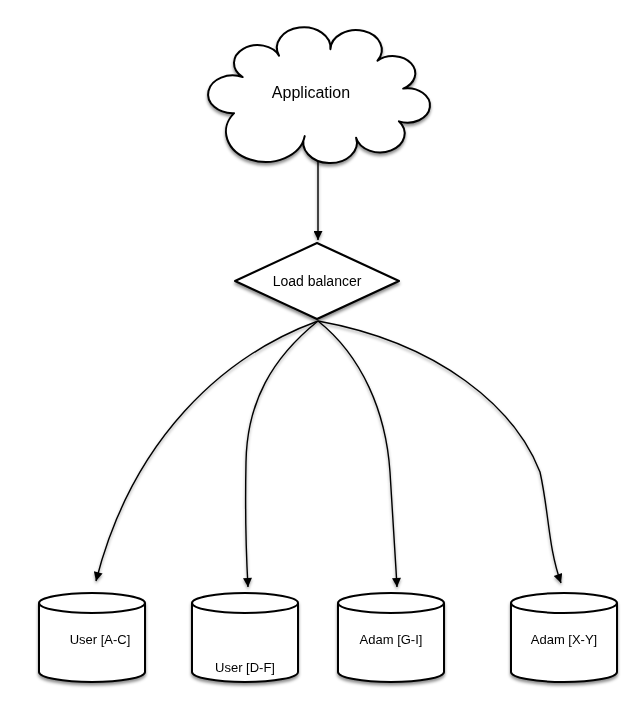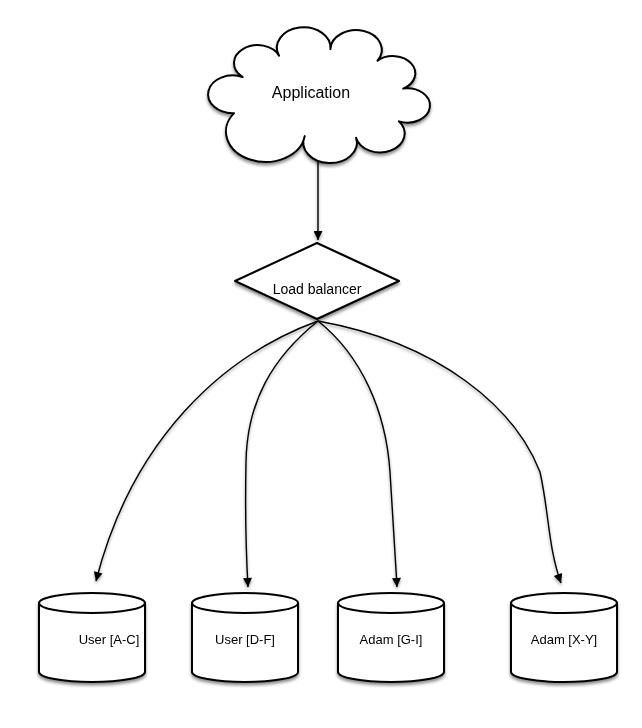--- a/index.html
+++ b/index.html
@@ -88,18 +88,18 @@
         <ellipse cx="391" cy="603" rx="53" ry="10"></ellipse>
       </g>
       <g>
         <path d="M511,603 v69 a53,10 0 0 0 106,0 v-69"></path>
         <ellipse cx="564" cy="603" rx="53" ry="10"></ellipse>
       </g>
     </g>
   </svg>
 
   <div class="lbl lbl-app" style="left:311px; top:93px;">Application</div>
-  <div class="lbl lbl-diamond" style="left:317px; top:290px;">Load balancer</div>
-  <div class="lbl lbl-db" style="left:109px;  top:640px;">User [A-C]</div>
-  <div class="lbl lbl-db" style="left:245px; top:640px;text-align:center;">User [D-F]</div>
+  <div class="lbl lbl-diamond" style="left:317px; top:282px;">Load balancer</div>
+  <div class="lbl lbl-db" style="left:100px;  top:640px;">User [A-C]</div>
+  <div class="lbl lbl-db" style="left:245px; top:668px;text-align:center;">User [D-F]</div>
   <div class="lbl lbl-db" style="left:391px; top:640px;">Adam [G-I]</div>
   <div class="lbl lbl-db" style="left:564px; top:640px;">Adam [X-Y]</div>
 </div>
 
 </body></html>

